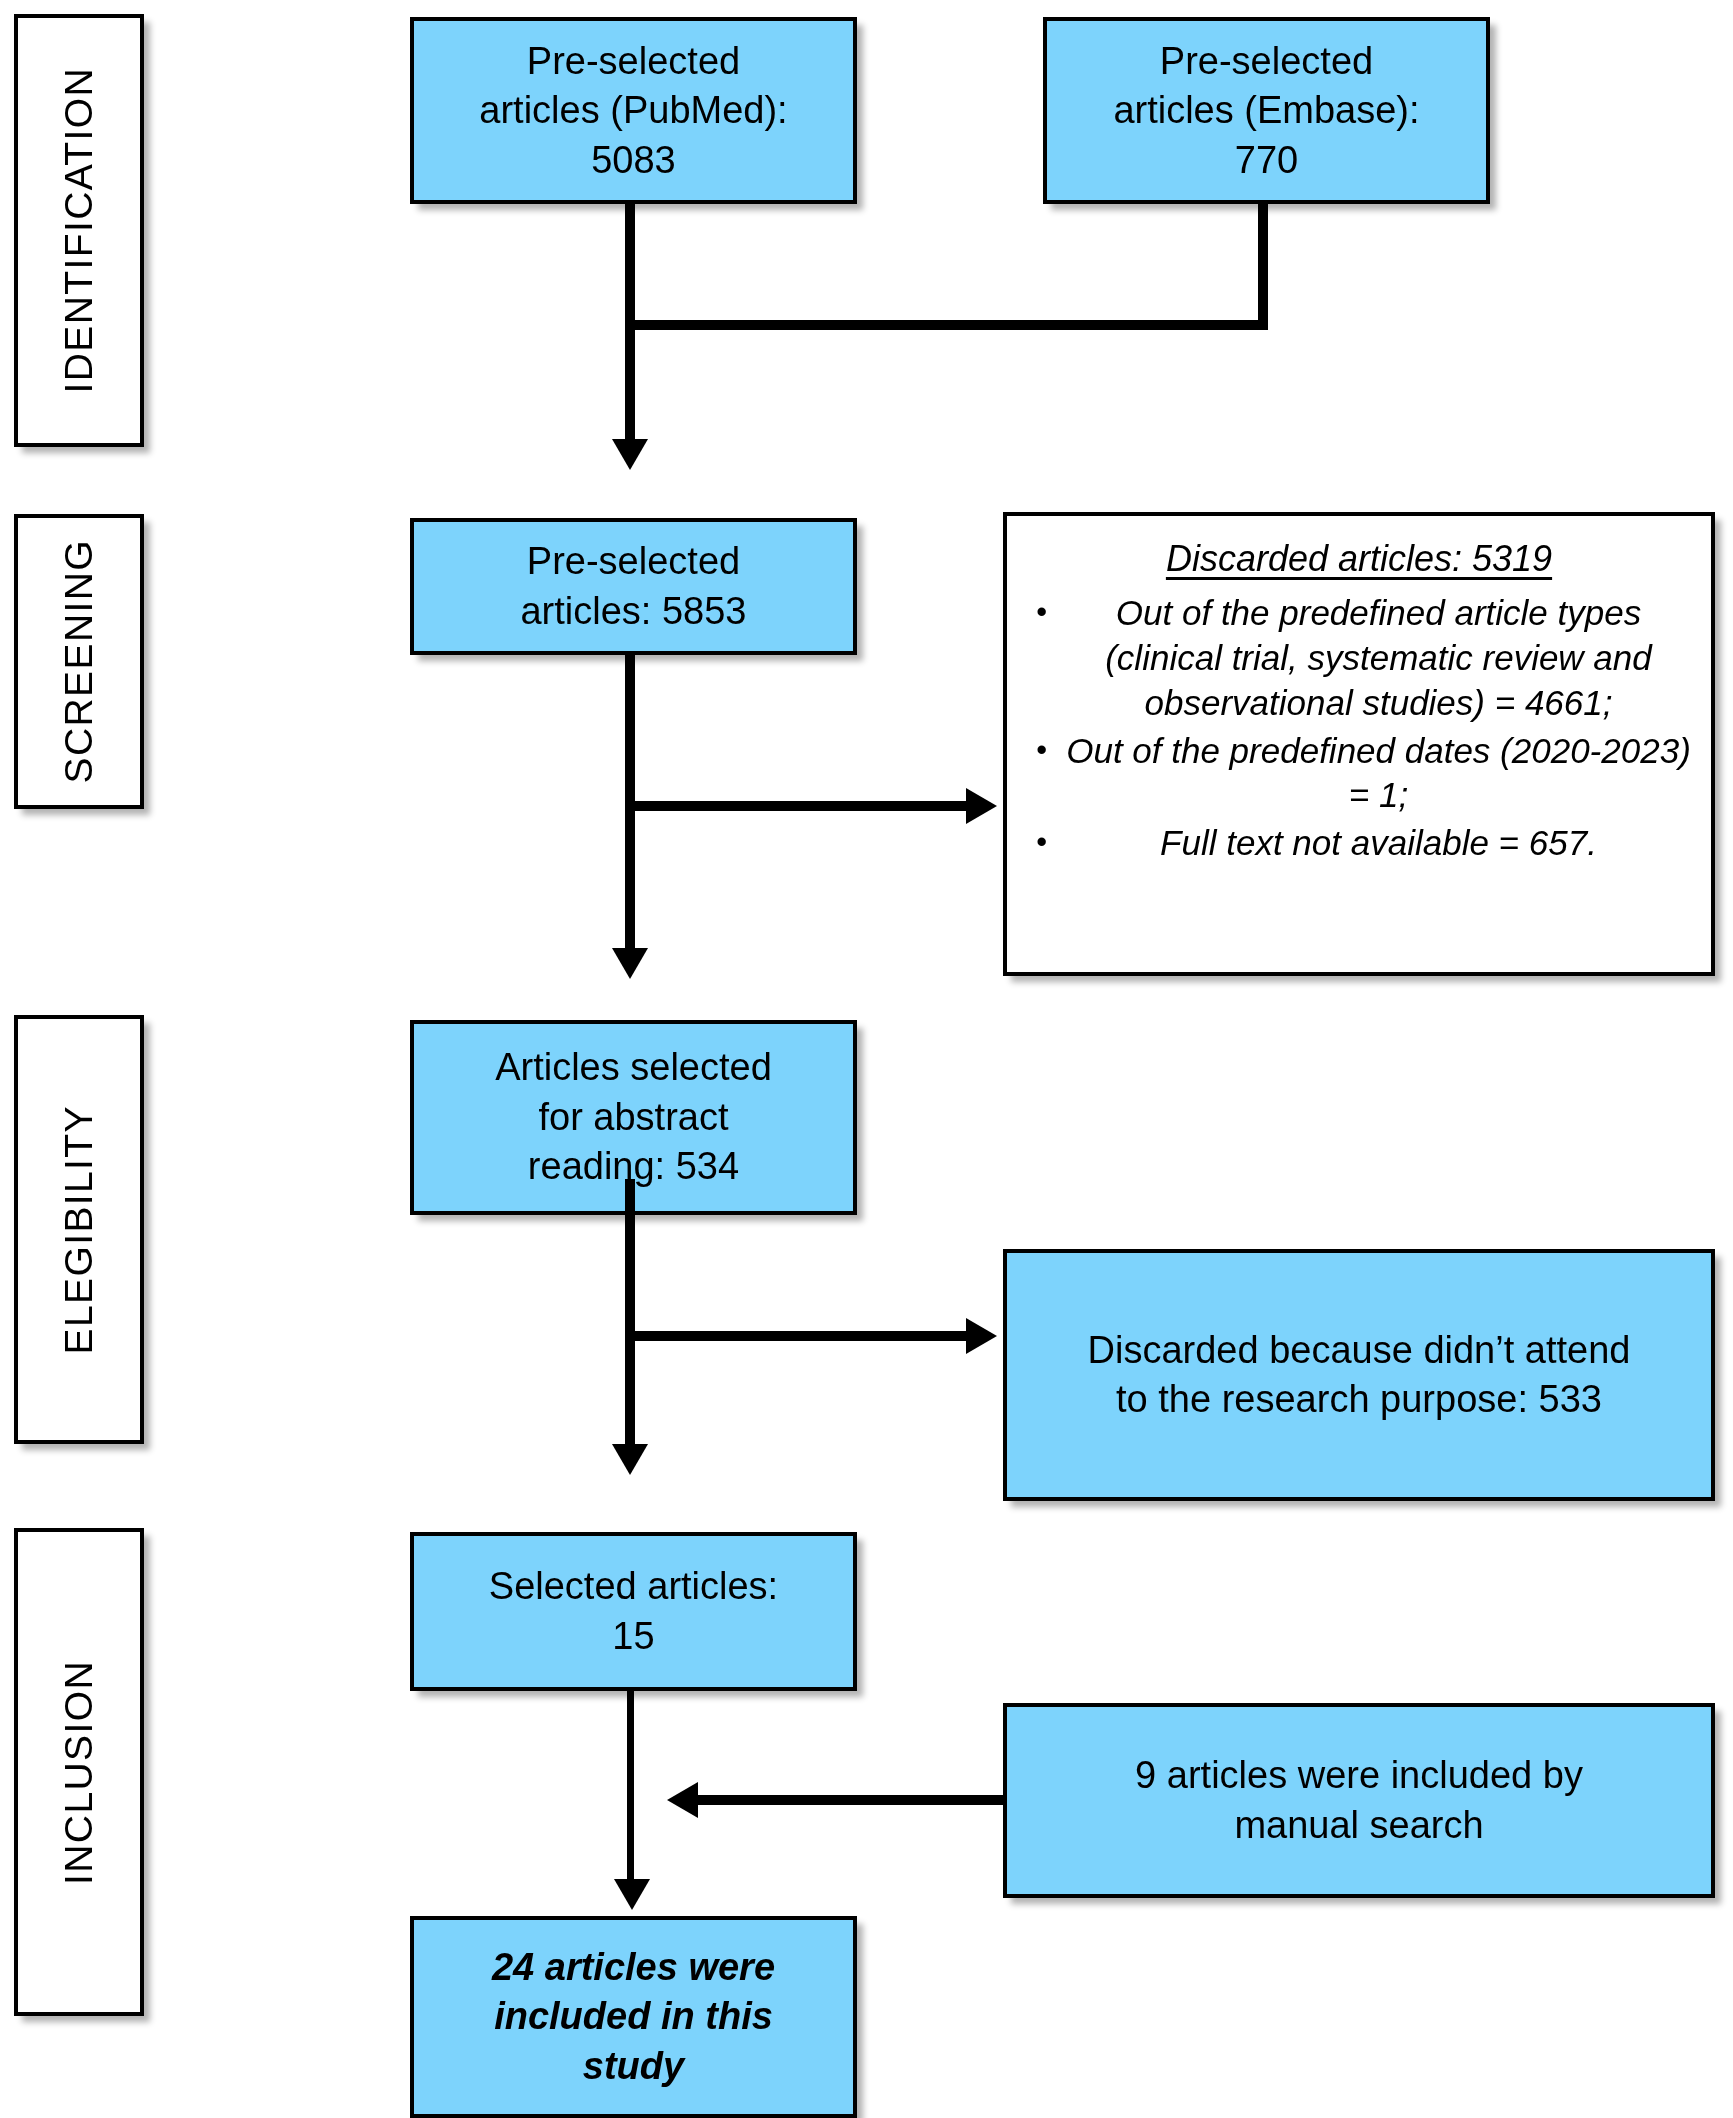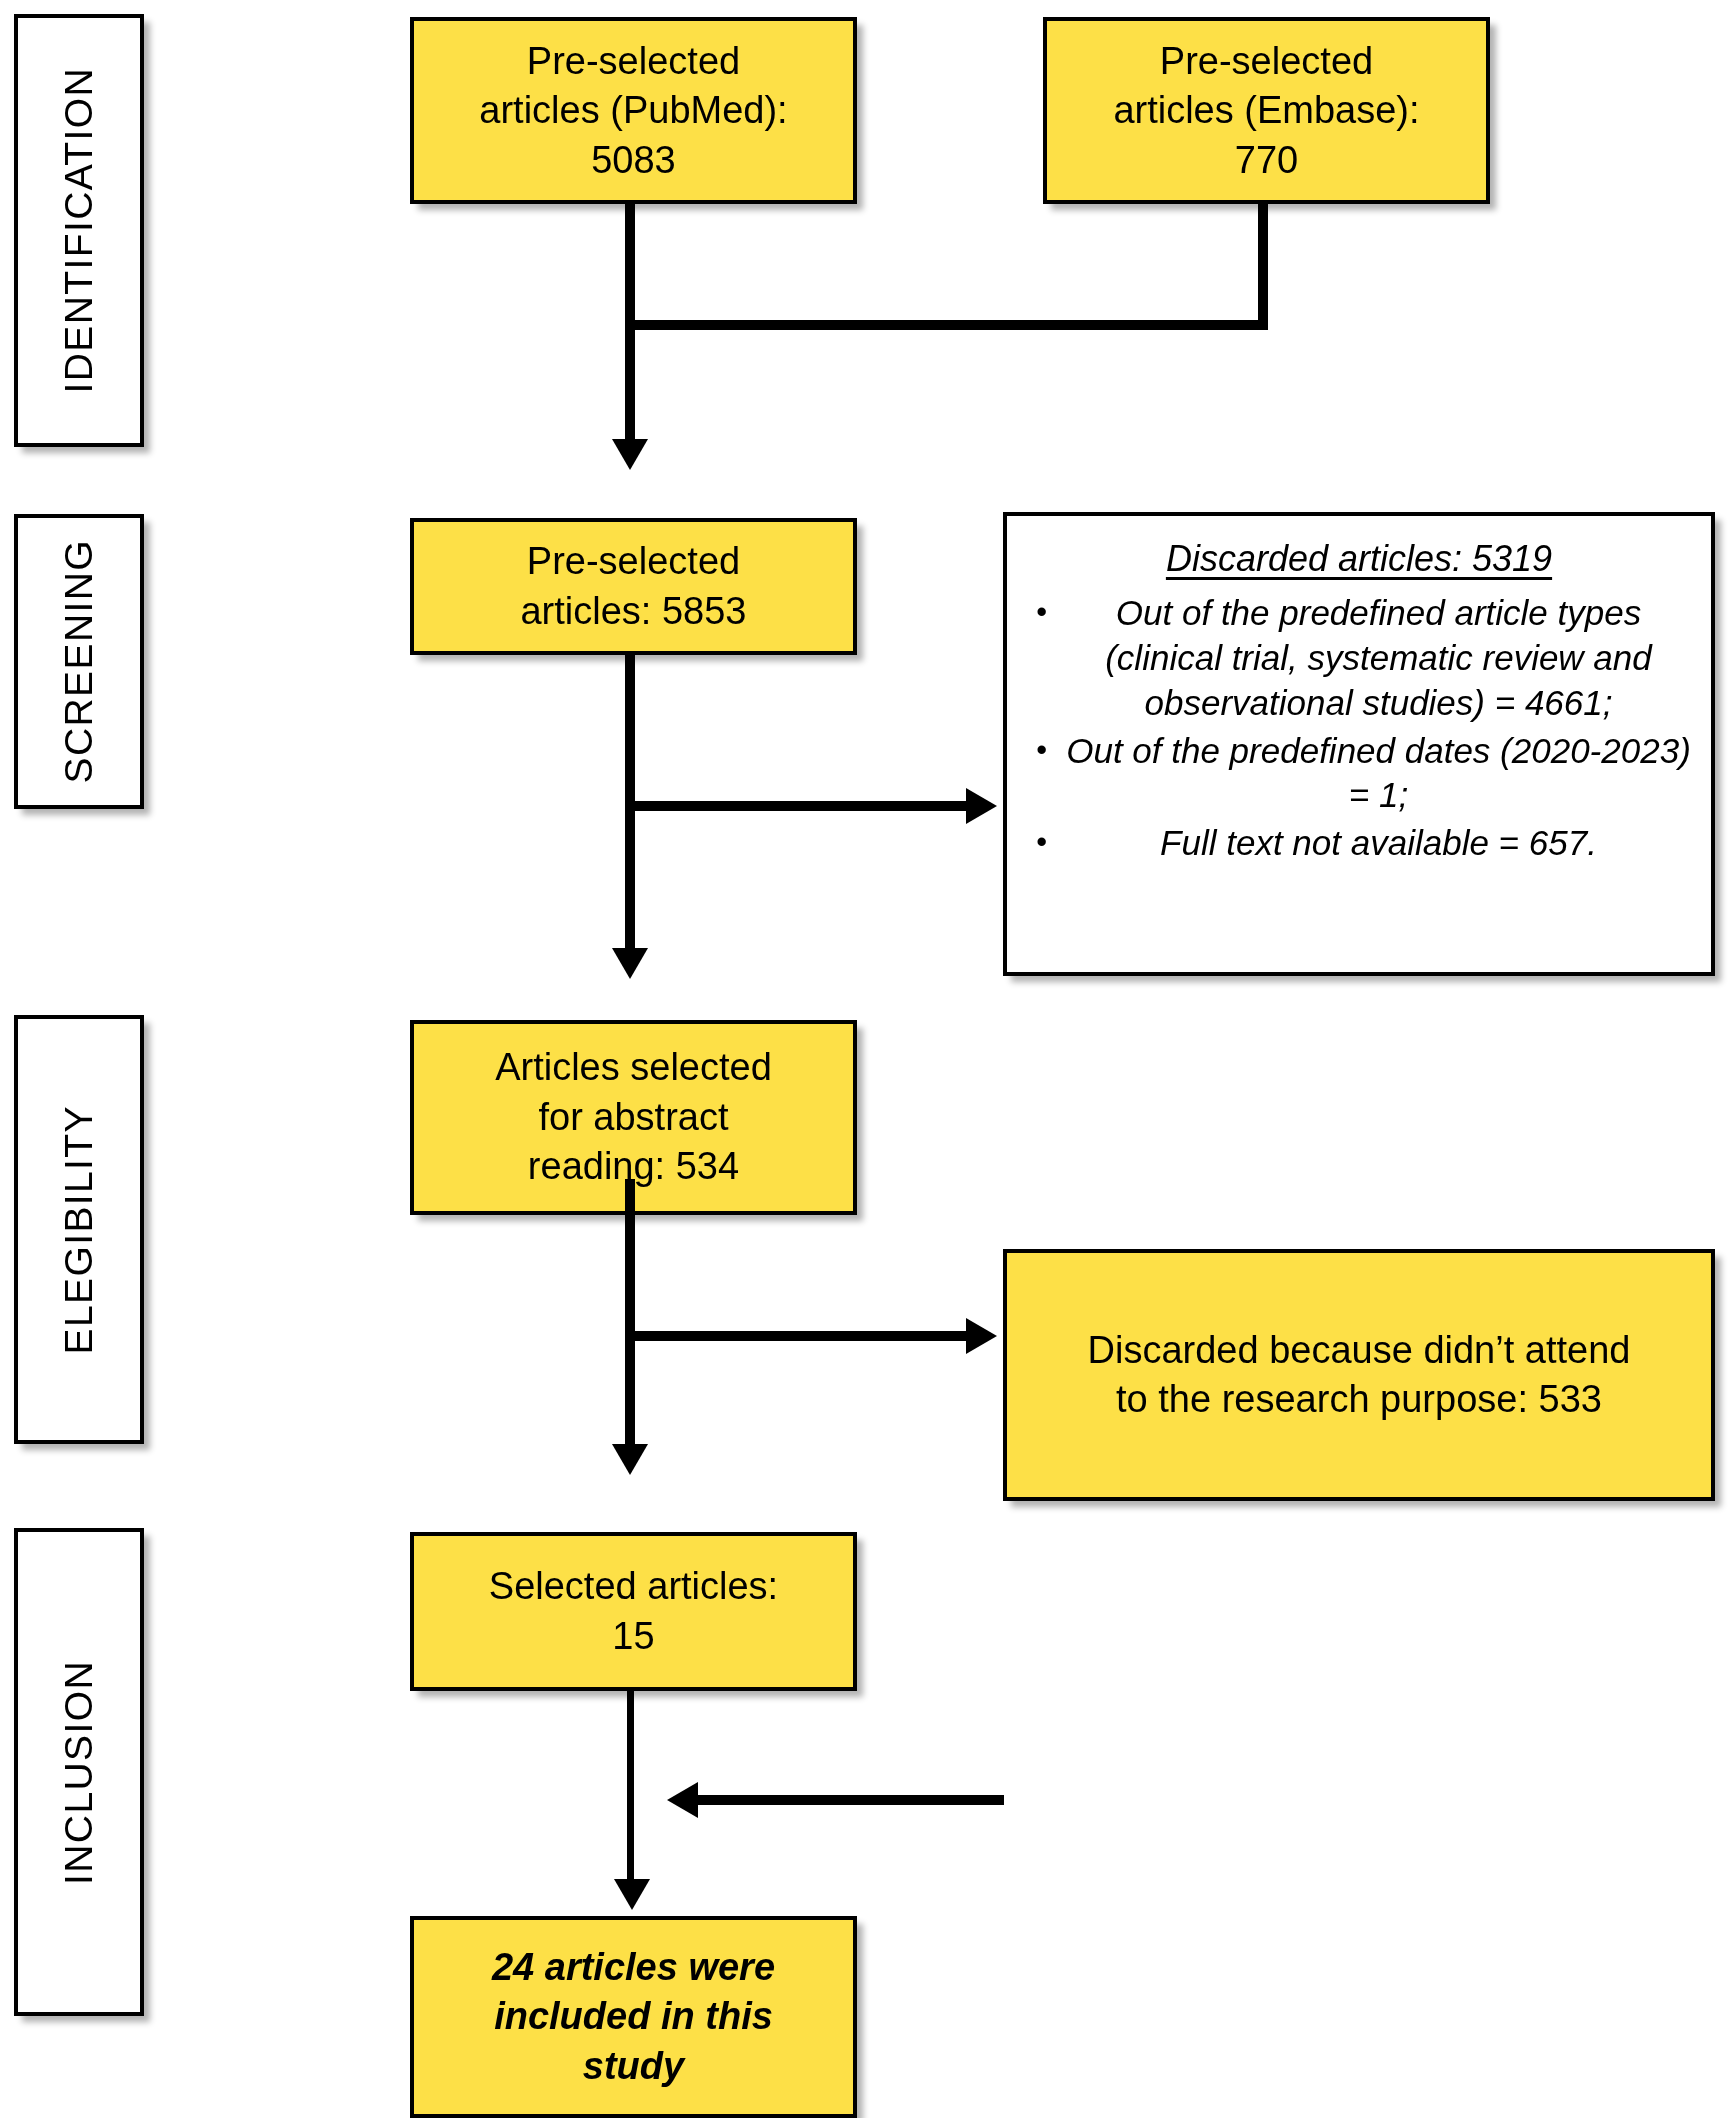--- a/index.html
+++ b/index.html
@@ -13,21 +13,21 @@
     height: 2119px;
     background: #ffffff;
     font-family: "Liberation Sans", sans-serif;
     overflow: hidden;
   }
 
   
   .box {
     position: absolute;
     box-sizing: border-box;
-    background: #fde047;
+    background: #7dd3fc;
     border: 4.2px solid #000000;
     box-shadow: 7px 7px 6.3px -1.4px rgba(0,0,0,0.30);
     display: flex;
     align-items: center;
     justify-content: center;
     text-align: center;
     color: #000000;
     font-size: 38px;
     line-height: 1.30;
     padding: 5.6px 9.8px;
@@ -205,20 +205,24 @@
   <div class="vline" style="left:625px; top:1179px; width:9.8px; height:272px;"></div>
   <div class="hline" style="left:625px; top:1331px; width:345px; height:9.8px;"></div>
   <div class="arrow-right" style="left:966px; top:1318px;"></div>
   <div class="arrow-down" style="left:612px; top:1444px;"></div>
 
   <div class="box" style="left:410px; top:1532px; width:447px; height:159px;">
     <span class="txt">Selected articles:
 15</span>
   </div>
 
+  <div class="box" style="left:1003px; top:1703px; width:712px; height:195px;">
+    <span class="txt">9 articles were included by
+manual search</span>
+  </div>
 
   <div class="box bold" style="left:410px; top:1916px; width:447px; height:202px;font-style:italic;">
     <span class="txt">24 articles were
 included in this
 study</span>
   </div>
 
   <div class="vline" style="left:627px; top:1691px; width:7px; height:202px;"></div>
   <div class="arrow-down" style="left:614px; top:1879px;"></div>
 

